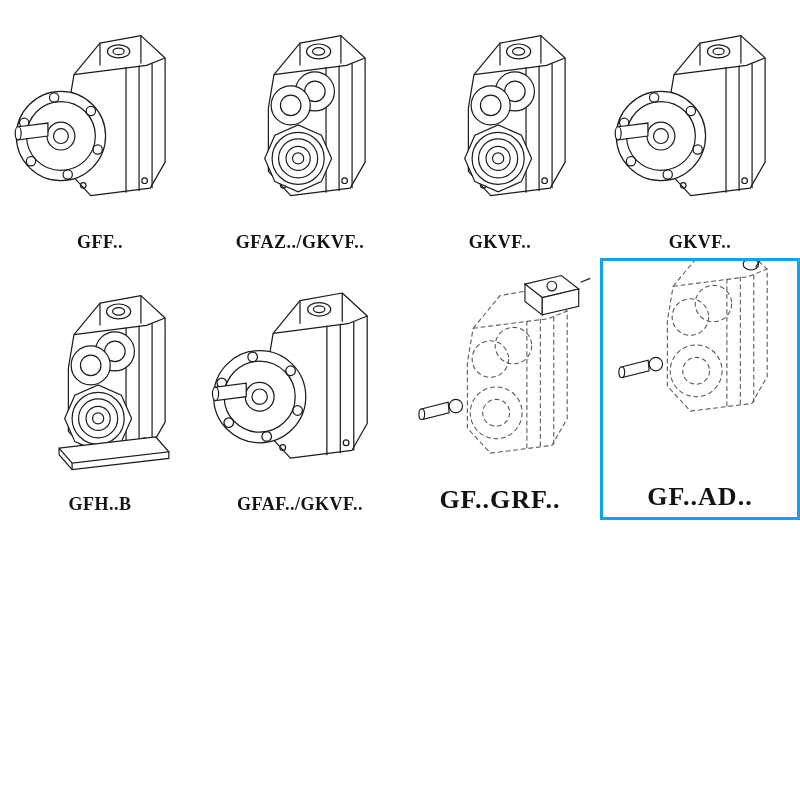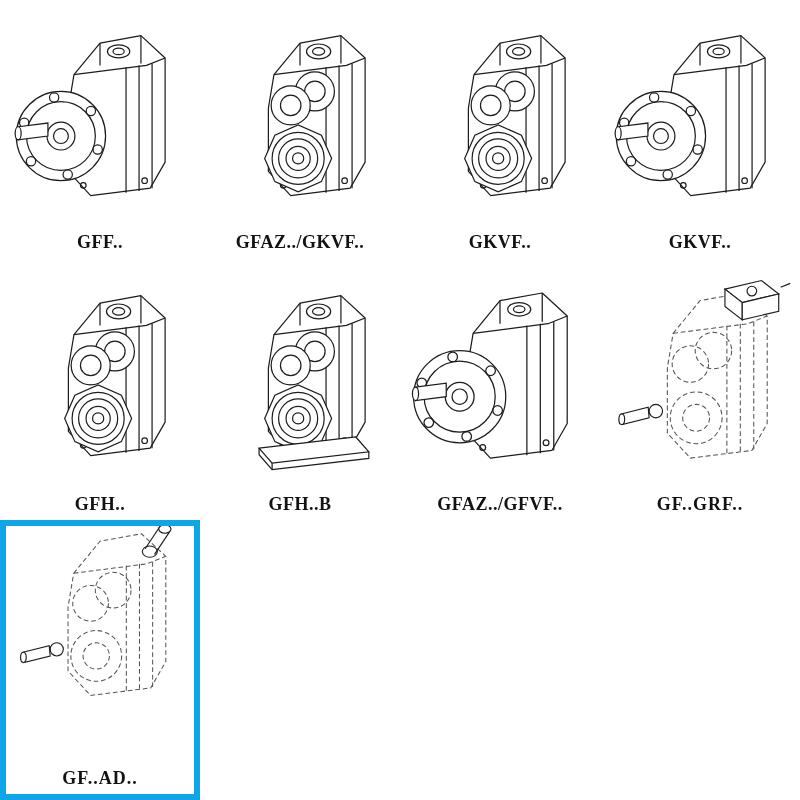--- a/index.html
+++ b/index.html
@@ -16,22 +16,22 @@
   }
   .art{
     flex:1;width:100%;display:flex;align-items:center;justify-content:center;
   }
   svg.draw{width:186px;height:204px;}
   .row3 svg.draw{width:192px;height:218px;}
   .cell-label{
     font-weight:bold;font-size:18px;color:#121212;letter-spacing:.5px;
     white-space:nowrap;line-height:1.1;
   }
-  .lg .cell-label{font-size:18px;letter-spacing:1px;}
-  .boxed{border:6px solid #0ea5e9;gap:44px;}
+  .lg .cell-label{font-size:26px;letter-spacing:1px;}
+  .boxed{border:3px solid #0ea5e9;gap:44px;}
   .defs-holder{position:absolute;width:0;height:0;overflow:hidden;}
 </style>
 </head>
 <body>
 
 <svg class="defs-holder" aria-hidden="true">
   <defs>
 
     <g id="housing" stroke="#1c1c1c" stroke-width="1.3" fill="none" stroke-linejoin="round">
       <path d="M72,62 L100,28 L144,20 L170,44 L170,156 L154,184 L90,192 L66,166 L66,98 Z" fill="#ffffff"></path>
@@ -175,29 +175,20 @@
   <div class="cell">
     <div class="art">
       <svg class="draw" viewBox="0 0 200 215">
         <use href="#housing"></use>
           <use href="#det-flange"></use>
       </svg>
     </div>
     <div class="cell-label">GKVF..</div>
   </div>
 
-  <div class="cell">
-    <div class="art">
-      <svg class="draw" viewBox="0 0 200 215">
-        <use href="#housing"></use>
-          <use href="#det-bores"></use>
-      </svg>
-    </div>
-    <div class="cell-label">GFH..</div>
-  </div>
 
   <div class="cell">
     <div class="art">
       <svg class="draw" viewBox="0 0 200 215">
         <use href="#housing"></use>
           <use href="#det-bores"></use>
           <use href="#det-base"></use>
       </svg>
     </div>
     <div class="cell-label">GFH..B</div>
@@ -205,21 +196,21 @@
 
 
 
   <div class="cell row3">
     <div class="art">
       <svg class="draw" viewBox="0 0 200 215">
         <use href="#housing"></use>
           <use href="#det-flange"></use>
       </svg>
     </div>
-    <div class="cell-label">GFAZ../GFVF..</div>
+    <div class="cell-label">GFAF../GKVF..</div>
   </div>
 
 
   <div class="cell row3 lg">
     <div class="art">
       <svg class="draw" viewBox="0 0 200 215">
         <use href="#housing-dashed"></use>
           <use href="#det-adapter"></use>
           <use href="#det-leftshaft"></use>
       </svg>

